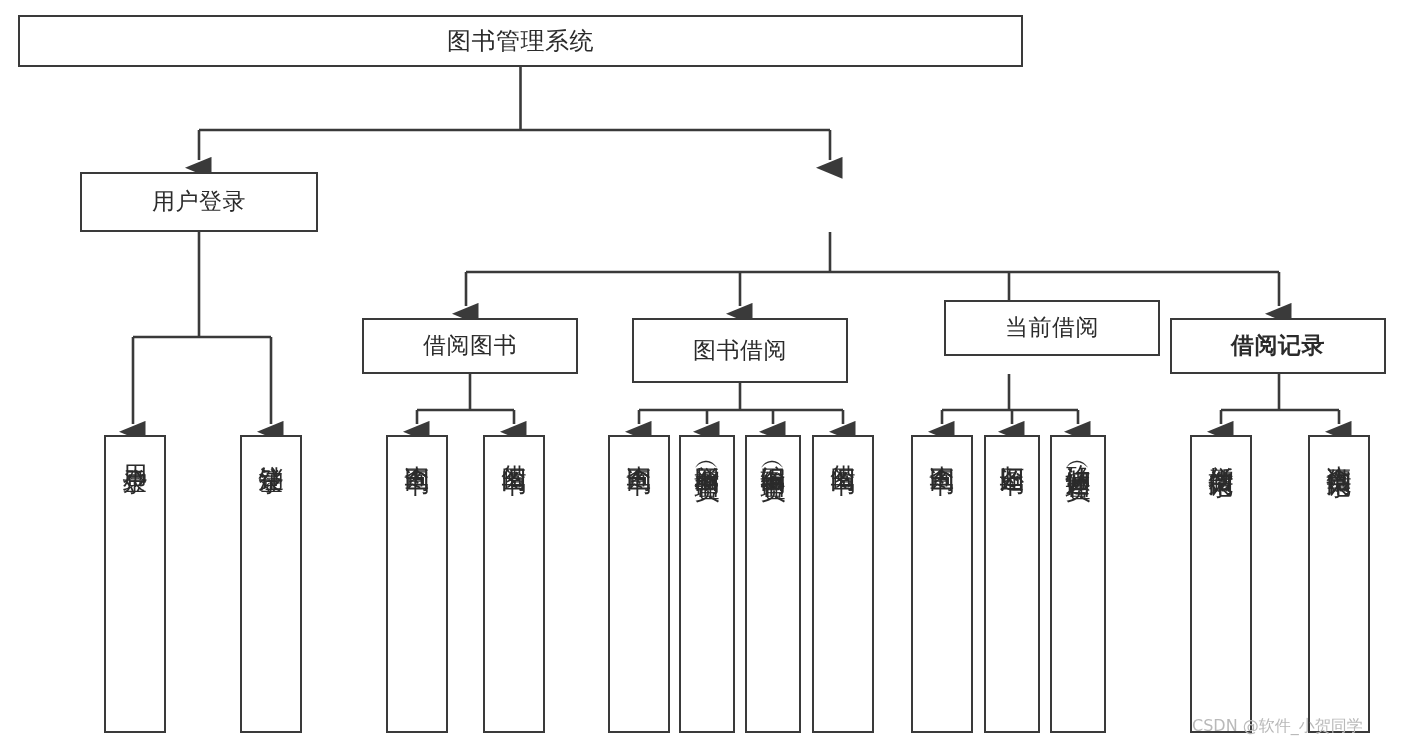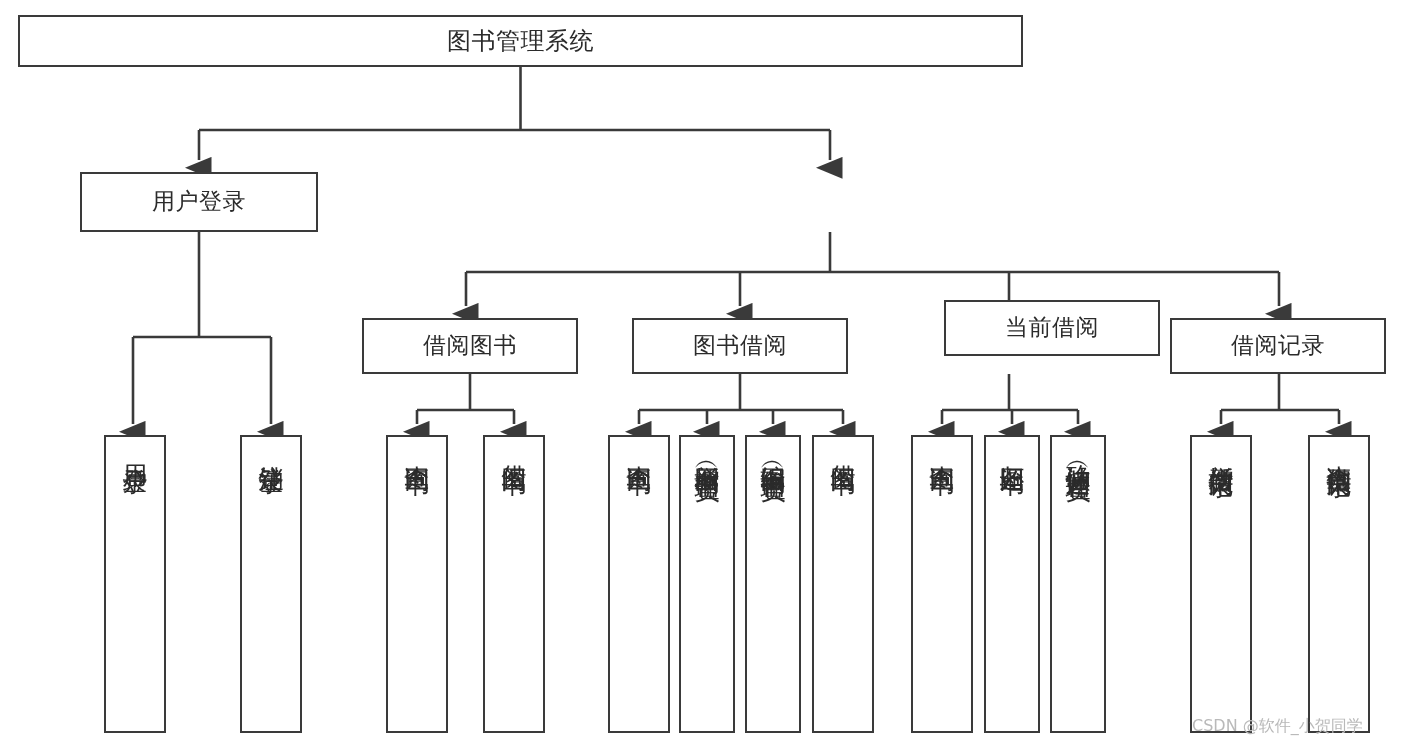--- a/index.html
+++ b/index.html
@@ -130,27 +130,27 @@
     <span class="label">图书管理系统</span>
   </div>
 
   <div class="node h" style="left:80px;top:172px;width:238px;height:60px;">
     <span class="label">用户登录</span>
   </div>
 
   <div class="node h" style="left:362px;top:318px;width:216px;height:56px;">
     <span class="label">借阅图书</span>
   </div>
-  <div class="node h" style="left:632px;top:318px;width:216px;height:56px;">
+  <div class="node h" style="left:632px;top:318px;width:216px;height:65px;">
     <span class="label">图书借阅</span>
   </div>
   <div class="node h" style="left:901px;top:300px;width:216px;height:56px;margin-left:43px;">
     <span class="label">当前借阅</span>
   </div>
-  <div class="node h" style="left:1170px;top:318px;width:216px;height:56px;">
+  <div class="node h" style="left:1170px;top:318px;width:216px;height:56px;font-weight:bold;">
     <span class="label">借阅记录</span>
   </div>
 
   <div class="node v" style="left:104px;top:435px;width:62px;height:298px;">
     <span class="label">用户登录</span>
   </div>
   <div class="node v" style="left:240px;top:435px;width:62px;height:298px;">
     <span class="label">注销登录</span>
   </div>
 

